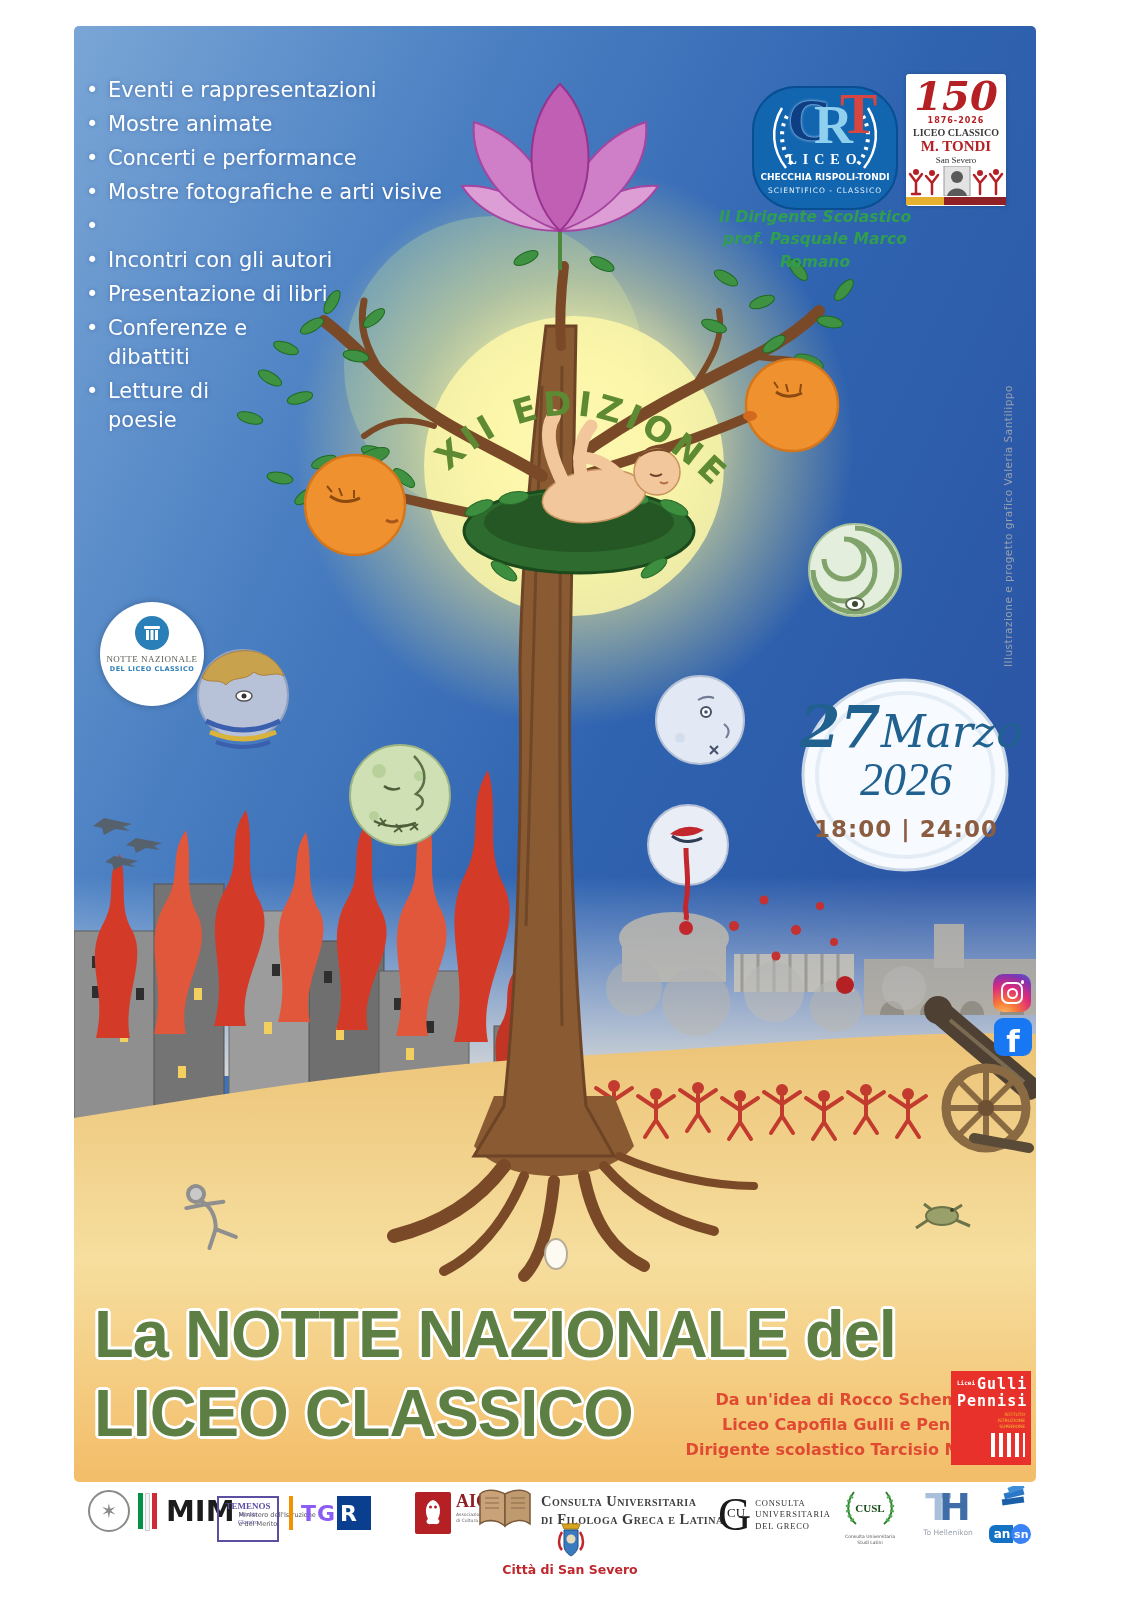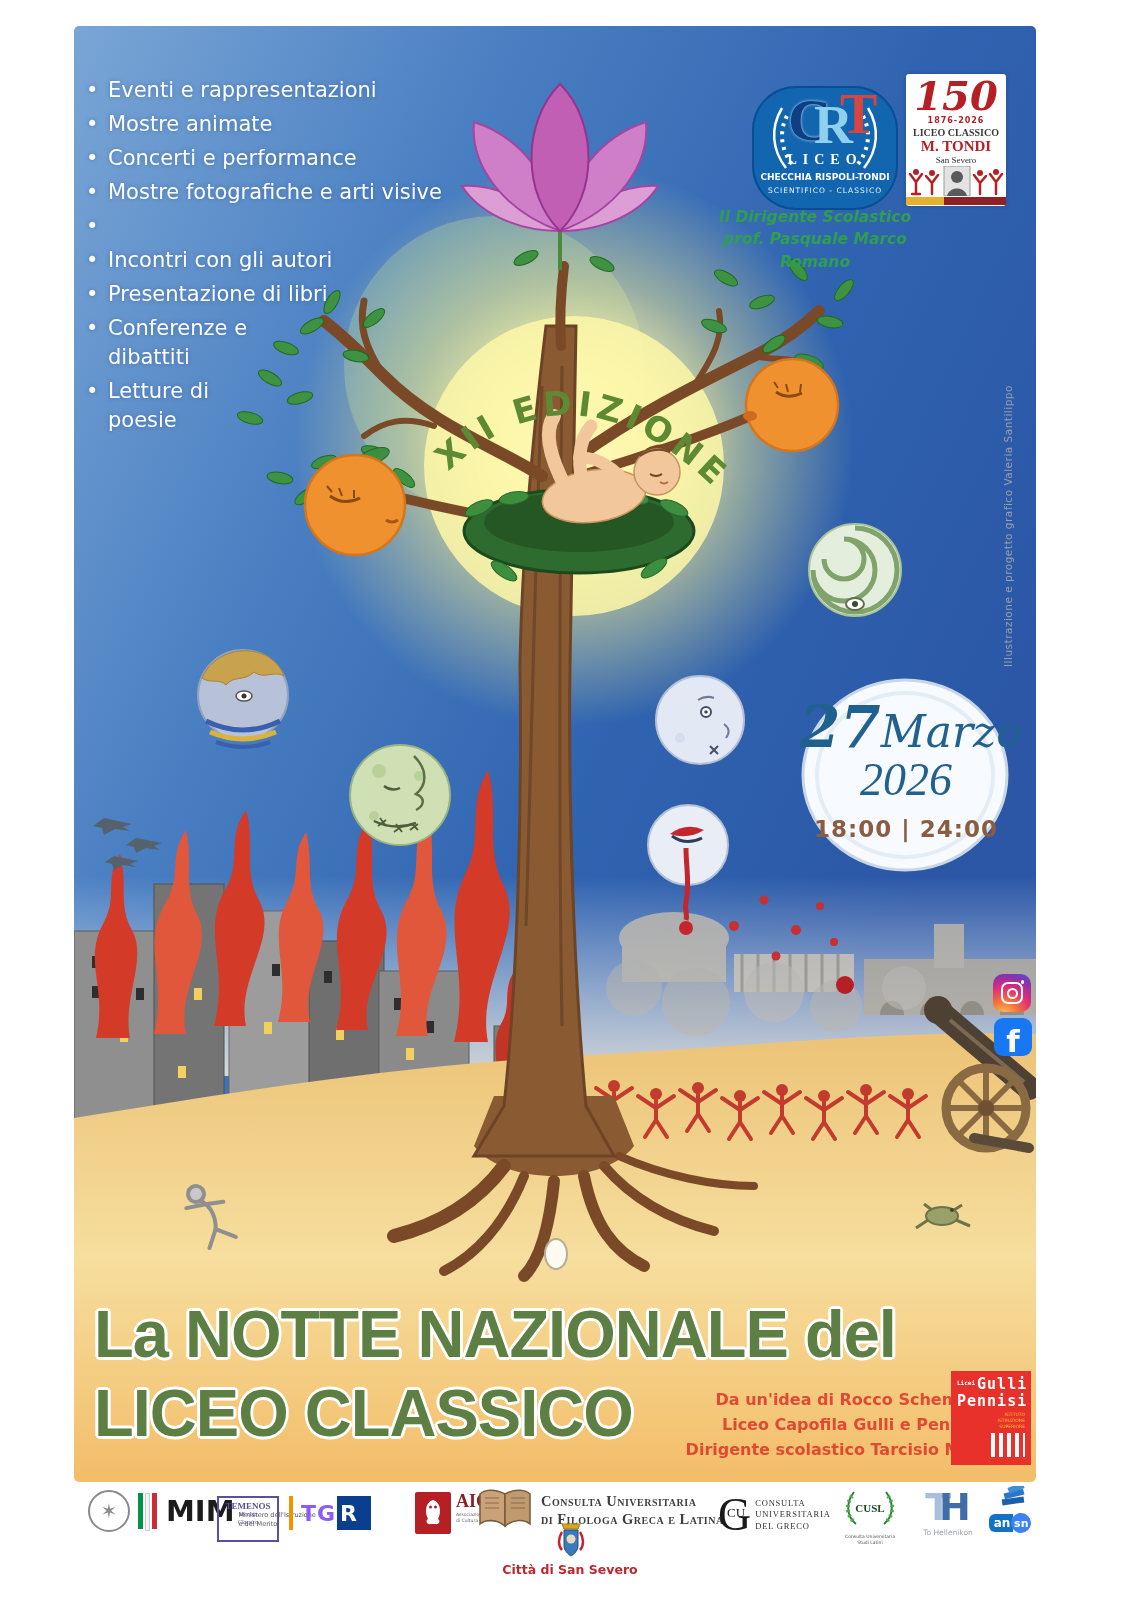--- a/index.html
+++ b/index.html
@@ -101,21 +101,21 @@
   .cug .cu{position:absolute;left:9px;top:14px;font-size:13px;color:#1a1a1a;}
   .cug .txt{font-family:"Liberation Serif",serif;font-size:8.5px;color:#333;letter-spacing:.8px;
             line-height:1.35;margin-left:4px;}
   .cusl{text-align:center;width:56px;}
   .cusl .cap{font-size:4.5px;color:#555;line-height:1.4;}
   .th{text-align:center;width:56px;}
   .th .t{font-size:38px;font-weight:bold;color:#a9c0dc;line-height:1;}
   .th .h{font-size:38px;font-weight:bold;color:#3f6da8;margin-left:-12px;line-height:1;}
   .th .cap{font-size:7.5px;color:#9aa3ad;margin-top:2px;}
   .ansn{width:48px;text-align:center;}
-  .ansn .row{display:flex;align-items:center;justify-content:center;margin-top:1px;}
+  .ansn .row{display:flex;align-items:center;justify-content:center;margin-top:12px;}
   .ansn .an{background:#1472c4;color:#fff;font-weight:bold;font-size:12px;padding:2px 3px 2px 5px;border-radius:6px 0 0 6px;}
   .ansn .sn{width:20px;height:20px;background:#3b82f6;border-radius:50%;color:#fff;font-weight:bold;font-size:11px;
             display:flex;align-items:center;justify-content:center;margin-left:-2px;}
   .sansev{width:140px;text-align:center;color:#c0272d;font-weight:bold;font-size:12.5px;}
 </style>
 </head>
 <body>
 
 <div class="page">
 
@@ -501,20 +501,32 @@
       <rect x="36" y="0" width="26" height="30" fill="#e3e3e3" stroke="#9a9a9a"></rect>
       <circle cx="49" cy="11" r="6" fill="#5a5a5a"></circle>
       <path d="M39,30 C41,20 57,20 59,30 Z" fill="#5a5a5a"></path>
     </svg>
     <div class="bar">
       <i style="width:38%;background:#e6b12e;"></i>
         <i style="width:62%;background:#8e2026;"></i>
     </div>
   </div>
 
+  <div class="nnlc abs" style="left:100px;top:602px;">
+    <div class="cap">
+      <svg width="18" height="18">
+          <rect x="1" y="2" width="16" height="3" rx="1" fill="#fff"></rect>
+        <rect x="3" y="6" width="3" height="10" fill="#fff"></rect>
+          <rect x="7.5" y="6" width="3" height="10" fill="#fff"></rect>
+        <rect x="12" y="6" width="3" height="10" fill="#fff"></rect>
+        </svg>
+    </div>
+    <div class="t1">NOTTE NAZIONALE</div>
+    <div class="t2">DEL LICEO CLASSICO</div>
+  </div>
 
   <div class="datebox abs" style="left:800px;top:698px;">
     <div class="row1">
       <span class="day">27</span><span class="month">Marzo</span>
     </div>
     <div class="year">2026</div>
     <div class="time">18:00 | 24:00</div>
   </div>
 
   <div class="vcredit abs" style="left:1002px;top:362px;">Illustrazione e progetto grafico  Valeria Santilippo</div>

